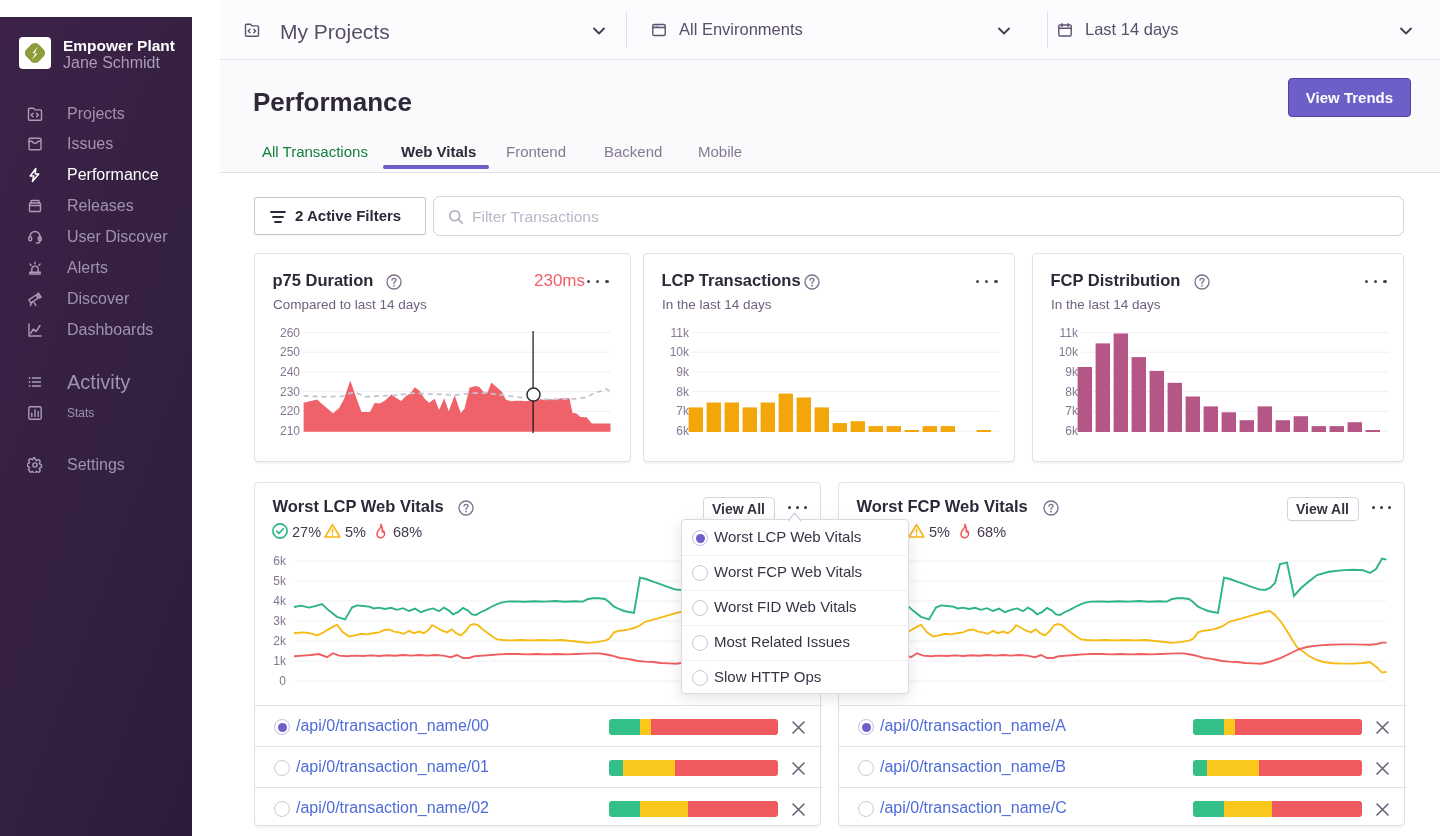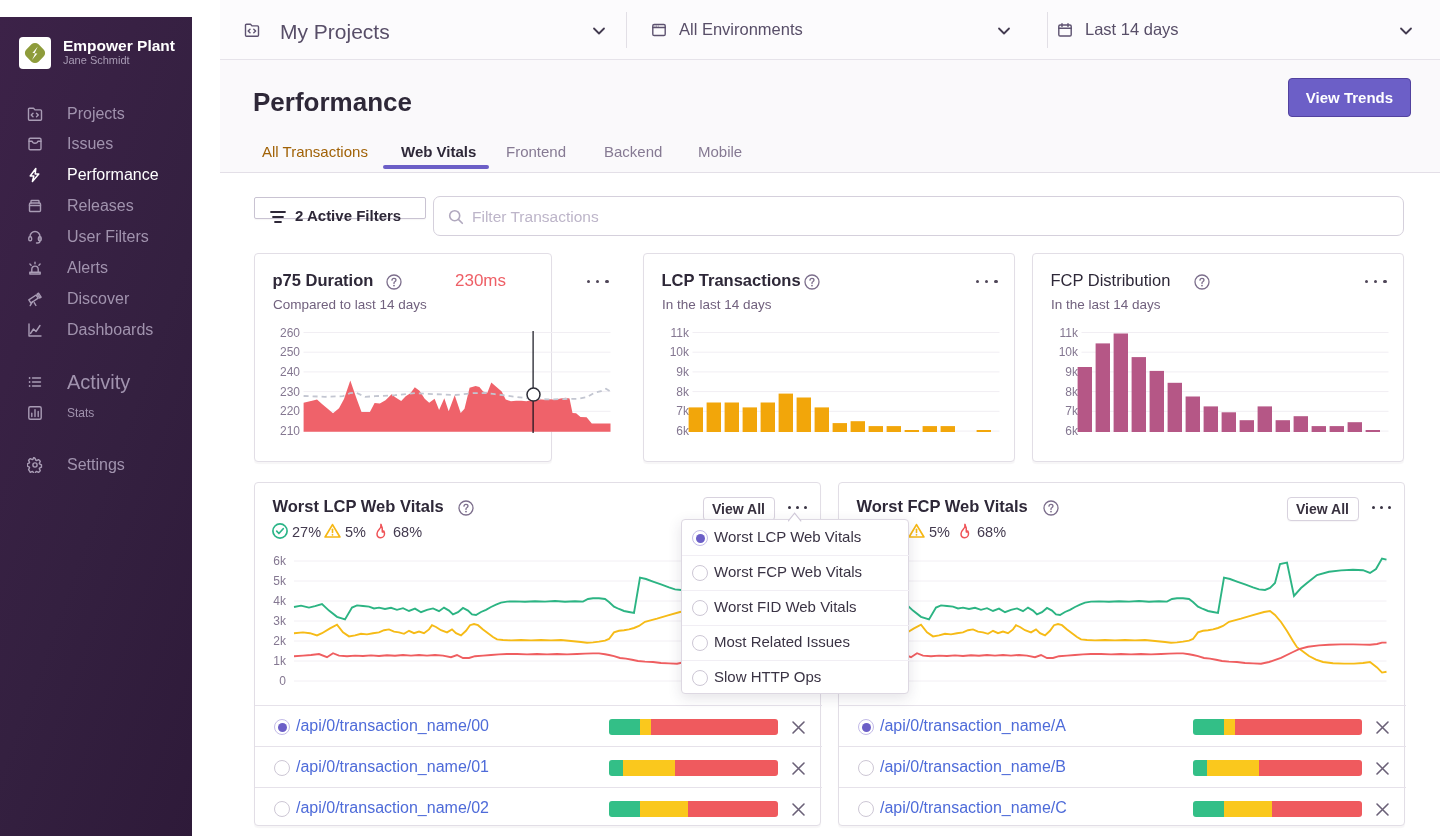--- a/index.html
+++ b/index.html
@@ -8,21 +8,21 @@
 <body>
 <div style="position:relative;width:1440px;height:836px;background:#ffffff">
 
 <div class="abs" style="left:0;top:17px;width:192px;height:836px;background:linear-gradient(110deg,#3c2248 0%,#342040 55%,#2e1a39 100%)">
   <div class="abs" style="left:19px;top:20px;width:32px;height:32px;background:#fff;border-radius:4px"></div>
   <svg class="abs" style="left:24px;top:25px" width="22" height="22" viewBox="0 0 22 22">
         <rect x="2.4" y="2.4" width="17.2" height="17.2" rx="5" transform="rotate(45 11 11)" fill="#8e9c3b"></rect>
         <path d="M13.8 4.4l-5.4 6.6h3l-3.4 7 5.4-6.6h-3z" fill="#fff"></path>
       </svg>
   <div class="abs" style="left:63px;top:20px;font-size:15.5px;font-weight:bold;color:#ffffff">Empower Plant</div>
-  <div class="abs" style="left:63px;top:37px;font-size:11px;color:#a99cb5">Jane Schmidt</div>
+  <div class="abs" style="left:63px;top:37px;font-size:16px;color:#a99cb5">Jane Schmidt</div>
   <svg style="position:absolute;left:27px;top:89px" width="16" height="16" viewBox="0 0 16 16">
         <path d="M1.5 3.2c0-.6.4-1 1-1h4l1.5 1.7h5.5c.6 0 1 .4 1 1v8.3c0 .6-.4 1-1 1h-11c-.6 0-1-.4-1-1z" stroke="#a99cb5" stroke-width="1.4" fill="none" stroke-linecap="round" stroke-linejoin="round"></path>
         <path d="M6 7.2L4.2 9 6 10.8M9.5 7.2L11.3 9 9.5 10.8" stroke="#a99cb5" stroke-width="1.4" fill="none" stroke-linecap="round" stroke-linejoin="round"></path>
       </svg>
       <div style="position:absolute;left:67px;top:87px;font-size:16px;line-height:20px;color:#a193ae">Projects</div>
       <svg style="position:absolute;left:27px;top:119px" width="16" height="16" viewBox="0 0 16 16">
         <rect x="2" y="2.2" width="12" height="11.6" rx="1.3" stroke="#a99cb5" stroke-width="1.4" fill="none" stroke-linecap="round" stroke-linejoin="round"></rect>
         <path d="M2 5.2h3.1c.3 1.2 1.4 2.1 2.9 2.1s2.6-.9 2.9-2.1H14" stroke="#a99cb5" stroke-width="1.4" fill="none" stroke-linecap="round" stroke-linejoin="round"></path>
       </svg>
       <div style="position:absolute;left:67px;top:117px;font-size:16px;line-height:20px;color:#a193ae">Issues</div>
@@ -34,21 +34,21 @@
         <rect x="2.5" y="5" width="11" height="8.5" rx="1" stroke="#a99cb5" stroke-width="1.4" fill="none" stroke-linecap="round" stroke-linejoin="round"></rect>
         <path d="M2.5 7.5h11M4 5V3.2c0-.4.3-.7.7-.7h6.6c.4 0 .7.3.7.7V5" stroke="#a99cb5" stroke-width="1.4" fill="none" stroke-linecap="round" stroke-linejoin="round"></path>
       </svg>
       <div style="position:absolute;left:67px;top:179px;font-size:16px;line-height:20px;color:#a193ae">Releases</div>
       <svg style="position:absolute;left:27px;top:212px" width="16" height="16" viewBox="0 0 16 16">
         <path d="M3 7.5a5 5 0 0 1 10 0v3" stroke="#a99cb5" stroke-width="1.4" fill="none" stroke-linecap="round" stroke-linejoin="round"></path>
         <rect x="1.8" y="7.8" width="2.8" height="4" rx="1.2" stroke="#a99cb5" stroke-width="1.4" fill="none" stroke-linecap="round" stroke-linejoin="round"></rect>
         <rect x="11.4" y="7.8" width="2.8" height="4" rx="1.2" stroke="#a99cb5" stroke-width="1.4" fill="none" stroke-linecap="round" stroke-linejoin="round"></rect>
         <path d="M13 11.8c0 1.3-1 2.2-2.5 2.2h-1" stroke="#a99cb5" stroke-width="1.4" fill="none" stroke-linecap="round" stroke-linejoin="round"></path>
       </svg>
-      <div style="position:absolute;left:67px;top:210px;font-size:16px;line-height:20px;color:#a193ae">User Filters</div>
+      <div style="position:absolute;left:67px;top:210px;font-size:16px;line-height:20px;color:#a193ae">User Discover</div>
       <svg style="position:absolute;left:27px;top:243px" width="16" height="16" viewBox="0 0 16 16">
         <path d="M4.8 12.2V9.3a3.2 3.2 0 0 1 6.4 0v2.9" stroke="#a99cb5" stroke-width="1.4" fill="none" stroke-linecap="round" stroke-linejoin="round"></path>
         <path d="M2.8 14h10.4v-1.8H2.8z" stroke="#a99cb5" stroke-width="1.4" fill="none" stroke-linecap="round" stroke-linejoin="round"></path>
         <path d="M8 3.8V2.1M4.1 5.2L2.9 4M11.9 5.2L13.1 4" stroke="#a99cb5" stroke-width="1.4" fill="none" stroke-linecap="round" stroke-linejoin="round"></path>
       </svg>
       <div style="position:absolute;left:67px;top:241px;font-size:16px;line-height:20px;color:#a193ae">Alerts</div>
       <svg style="position:absolute;left:27px;top:274px" width="16" height="16" viewBox="0 0 16 16">
         <path d="M1.8 8.9l7.3-4.9 2.1 3.1-7.3 4.9z" stroke="#a99cb5" stroke-width="1.4" fill="none" stroke-linecap="round" stroke-linejoin="round"></path>
         <path d="M10.2 3.1l1.3-.9 2.6 3.9-1.3.9z" stroke="#a99cb5" stroke-width="1.4" fill="none" stroke-linecap="round" stroke-linejoin="round"></path>
         <path d="M7.2 11.6l1.7 2.9M5.5 10.6l-2.3 4" stroke="#a99cb5" stroke-width="1.4" fill="none" stroke-linecap="round" stroke-linejoin="round"></path>
@@ -104,43 +104,43 @@
       </svg>
   <div class="abs" style="left:865px;top:20px;font-size:16.5px;color:#584e68">Last 14 days</div>
   <svg style="position:absolute;left:1178px;top:23px" width="16" height="16" viewBox="0 0 16 16">
         <path d="M3 5.5l5 5 5-5" fill="none" stroke="#433b50" stroke-width="1.8" stroke-linecap="round" stroke-linejoin="round"></path>
       </svg>
 </div>
 
 <div class="abs" style="left:220px;top:60px;width:1220px;height:113px;background:#faf9fb;border-bottom:1px solid #e3dfe7">
   <div class="abs" style="left:33px;top:27px;font-size:26px;font-weight:600;color:#2e2838">Performance</div>
   <div class="abs" style="left:1068px;top:18px;width:123px;height:39px;background:#6C5FC7;border:1px solid #52429f;border-radius:4px;color:#fff;font-size:15px;font-weight:bold;text-align:center;line-height:37px">View Trends</div>
-  <div class="abs" style="left:42px;top:83px;font-size:15px;color:#a16207">All Transactions</div>
+  <div class="abs" style="left:42px;top:83px;font-size:15px;color:#15803d">All Transactions</div>
   <div class="abs" style="left:181px;top:83px;font-size:15px;font-weight:600;color:#2e2838">Web Vitals</div>
   <div class="abs" style="left:286px;top:83px;font-size:15px;color:#867a93">Frontend</div>
   <div class="abs" style="left:384px;top:83px;font-size:15px;color:#867a93">Backend</div>
   <div class="abs" style="left:478px;top:83px;font-size:15px;color:#867a93">Mobile</div>
   <div class="abs" style="left:163px;top:105px;width:106px;height:3.5px;background:#6C5FC7;border-radius:2px"></div>
 </div>
 
-<div class="abs" style="left:254px;top:197px;width:172px;height:22px;background:#fff;border:1px solid #c9c3d2;border-radius:2px;box-shadow:0 1px 1px rgba(40,30,60,0.04)">
+<div class="abs" style="left:254px;top:197px;width:172px;height:38px;background:#fff;border:1px solid #c9c3d2;border-radius:2px;box-shadow:0 1px 1px rgba(40,30,60,0.04)">
   <svg class="abs" style="left:15px;top:11px" width="17" height="16" viewBox="0 0 17 16">
         <path d="M1 3h14M3 8h10M5 13h6" stroke="#2e2838" stroke-width="1.8" stroke-linecap="round"></path>
       </svg>
   <div class="abs" style="left:40px;top:9px;font-size:15px;font-weight:bold;color:#2e2838">2 Active Filters</div>
 </div>
 <div class="abs" style="left:433px;top:196px;width:971px;height:40px;background:#fff;border:1px solid #d5d0dc;border-radius:7px">
   <svg class="abs" style="left:14px;top:12px" width="16" height="16" viewBox="0 0 16 16">
         <circle cx="6.7" cy="6.7" r="5" fill="none" stroke="#b0a8be" stroke-width="1.6"></circle>
         <path d="M10.4 10.4L14.3 14.3" stroke="#b0a8be" stroke-width="1.6" stroke-linecap="round"></path>
       </svg>
   <div class="abs" style="left:38px;top:11px;font-size:15.5px;color:#bdb5c9">Filter Transactions</div>
 </div>
 
-<div class="abs" style="left:254px;top:253px;width:298px;height:209px;background:#fff;border:1px solid #e2dee6;border-radius:4px;box-shadow:0 2px 1px rgba(40,30,60,0.04)">
+<div class="abs" style="left:254px;top:253px;width:377px;height:209px;background:#fff;border:1px solid #e2dee6;border-radius:4px;box-shadow:0 2px 1px rgba(40,30,60,0.04)">
   <div class="abs" style="left:17.5px;top:17px;font-size:16.5px;font-weight:600;color:#2e2838">p75 Duration</div>
   <svg style="position:absolute;left:131px;top:20px" width="16" height="16" viewBox="0 0 16 16">
         <circle cx="8" cy="8" r="7" fill="none" stroke="#7c6e8c" stroke-width="1.3"></circle>
         <path d="M6 6.2c0-1.1.9-1.9 2-1.9s2 .8 2 1.8c0 .9-.6 1.3-1.2 1.7-.5.3-.8.6-.8 1.2v.4" fill="none" stroke="#7c6e8c" stroke-width="1.3" stroke-linecap="round"></path>
         <circle cx="8" cy="11.6" r=".9" fill="#7c6e8c"></circle>
       </svg>
   <div class="abs" style="right:45px;top:17px;font-size:17px;color:#ee5f66">230ms</div>
   <div style="position:absolute;left:332px;top:26px;width:22px;height:3.4px">
         <span style="position:absolute;left:0.0px;top:0;width:3.4px;height:3.4px;border-radius:50%;background:#4f4658"></span>
         <span style="position:absolute;left:9.1px;top:0;width:3.4px;height:3.4px;border-radius:50%;background:#4f4658"></span>
@@ -204,21 +204,21 @@
         <rect x="206.6" y="98.2" width="14.4" height="10.8" fill="#f2a60a"></rect>
         <rect x="224.6" y="103.1" width="14.4" height="5.9" fill="#f2a60a"></rect>
         <rect x="242.6" y="103.1" width="14.4" height="5.9" fill="#f2a60a"></rect>
         <rect x="260.6" y="107.0" width="14.4" height="2.0" fill="#f2a60a"></rect>
         <rect x="278.6" y="103.1" width="14.4" height="5.9" fill="#f2a60a"></rect>
         <rect x="296.6" y="103.1" width="14.4" height="5.9" fill="#f2a60a"></rect>
         <rect x="332.6" y="107.0" width="14.4" height="2.0" fill="#f2a60a"></rect>
       </svg>
 </div>
 <div class="abs" style="left:1032px;top:253px;width:371.5px;height:209px;background:#fff;border:1px solid #e2dee6;border-radius:4px;box-shadow:0 2px 1px rgba(40,30,60,0.04)">
-  <div class="abs" style="left:17.5px;top:17px;font-size:16.5px;font-weight:400;color:#2e2838">FCP Distribution</div>
+  <div class="abs" style="left:17.5px;top:17px;font-size:16.5px;font-weight:700;color:#2e2838">FCP Distribution</div>
   <svg style="position:absolute;left:161px;top:20px" width="16" height="16" viewBox="0 0 16 16">
         <circle cx="8" cy="8" r="7" fill="none" stroke="#7c6e8c" stroke-width="1.3"></circle>
         <path d="M6 6.2c0-1.1.9-1.9 2-1.9s2 .8 2 1.8c0 .9-.6 1.3-1.2 1.7-.5.3-.8.6-.8 1.2v.4" fill="none" stroke="#7c6e8c" stroke-width="1.3" stroke-linecap="round"></path>
         <circle cx="8" cy="11.6" r=".9" fill="#7c6e8c"></circle>
       </svg>
   <div style="position:absolute;left:332px;top:26px;width:22px;height:3.4px">
         <span style="position:absolute;left:0.0px;top:0;width:3.4px;height:3.4px;border-radius:50%;background:#4f4658"></span>
         <span style="position:absolute;left:9.1px;top:0;width:3.4px;height:3.4px;border-radius:50%;background:#4f4658"></span>
         <span style="position:absolute;left:18.2px;top:0;width:3.4px;height:3.4px;border-radius:50%;background:#4f4658"></span>
       </div>

